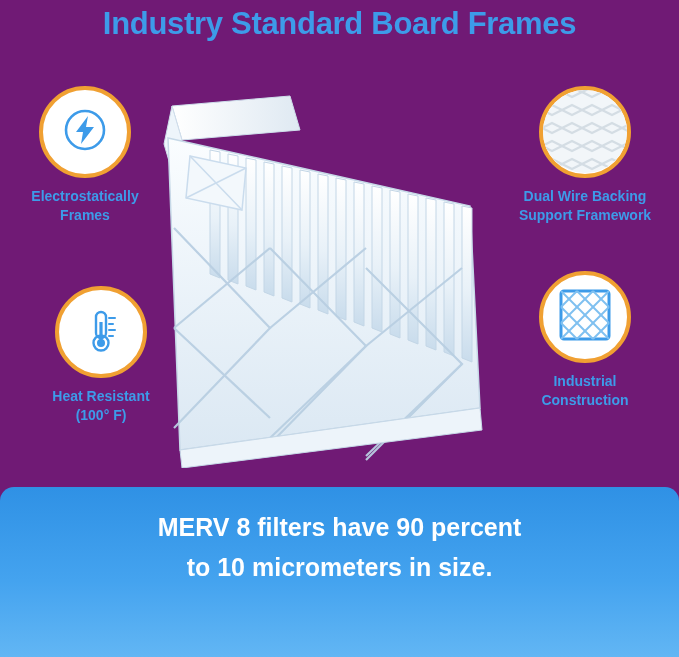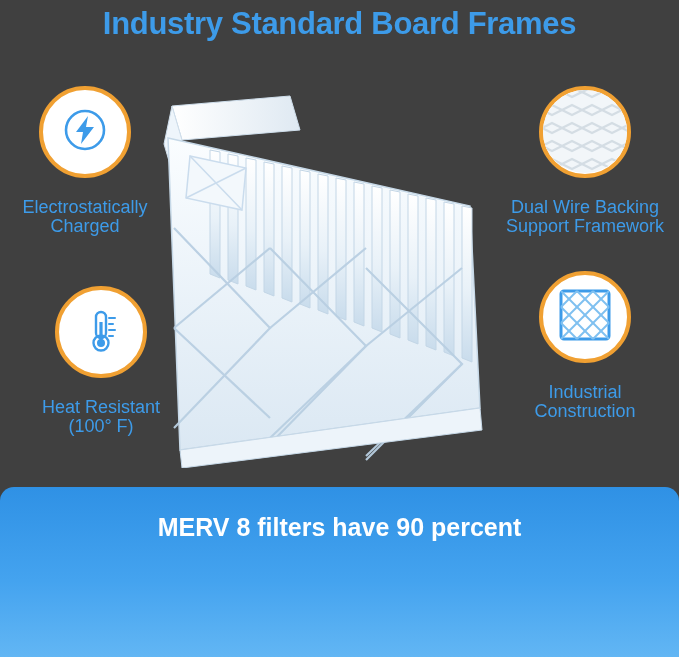--- a/index.html
+++ b/index.html
@@ -12,21 +12,21 @@
     background: #ffffff;
     font-family: "Liberation Sans", sans-serif;
     overflow: hidden;
     position: relative;
   }
 
   .page {
     position: relative;
     width: 679px;
     height: 657px;
-    background: #404040;
+    background: #701a75;
   }
 
   
   .title {
     position: absolute;
     top: 2px;
     left: 0;
     width: 679px;
     text-align: center;
     font-size: 31px;
@@ -50,23 +50,23 @@
     background: #ffffff;
     margin: 0 auto;
     position: relative;
     box-sizing: border-box;
     display: flex;
     align-items: center;
     justify-content: center;
     overflow: hidden;
   }
   .feature-label {
-    margin-top: 20px;
-    font-size: 18px;
-    font-weight: normal;
+    margin-top: 9px;
+    font-size: 14px;
+    font-weight: bold;
     color: #3d9be9;
     line-height: 19px;
   }
 
   .f-elec { left: 0px; top: 86px; }
   .f-heat { left: 16px; top: 286px; }
   .f-wire { left: 500px; top: 86px; }
   .f-ind  { left: 500px; top: 271px; }
 
   
@@ -175,21 +175,21 @@
     <div class="badge">
       <span>
         <svg width="46" height="46" viewBox="0 0 46 46" xmlns="http://www.w3.org/2000/svg" aria-hidden="true">
           <circle cx="23" cy="23" r="19" fill="none" stroke="#3d9be9" stroke-width="2.6"></circle>
           <polygon points="26,9 14,25 21,25 19,37 32,20 24,20" fill="#3d9be9"></polygon>
         </svg>
       </span>
     </div>
     <div class="feature-label">
       <span>Electrostatically</span><br>
-      <span>Charged</span>
+      <span>Frames</span>
     </div>
   </div>
 
   <div class="feature f-heat">
     <div class="badge">
       <span>
         <svg width="52" height="52" viewBox="0 0 52 52" xmlns="http://www.w3.org/2000/svg" aria-hidden="true">
           <rect x="21" y="8" width="10" height="26" rx="5" fill="none" stroke="#3d9be9" stroke-width="2.4"></rect>
           <circle cx="26" cy="39" r="7.5" fill="none" stroke="#3d9be9" stroke-width="2.4"></circle>
           <circle cx="26" cy="39" r="4" fill="#3d9be9"></circle>
@@ -262,16 +262,17 @@
     </div>
     <div class="feature-label">
       <span>Industrial</span><br>
       <span>Construction</span>
     </div>
   </div>
 
   <div class="banner">
     <div class="banner-text">
       <span class="banner-line">MERV 8 filters have 90 percent</span>
+      <span class="banner-line">to 10 micrometers in size.</span>
     </div>
   </div>
 
 </div>
 
 </body></html>

